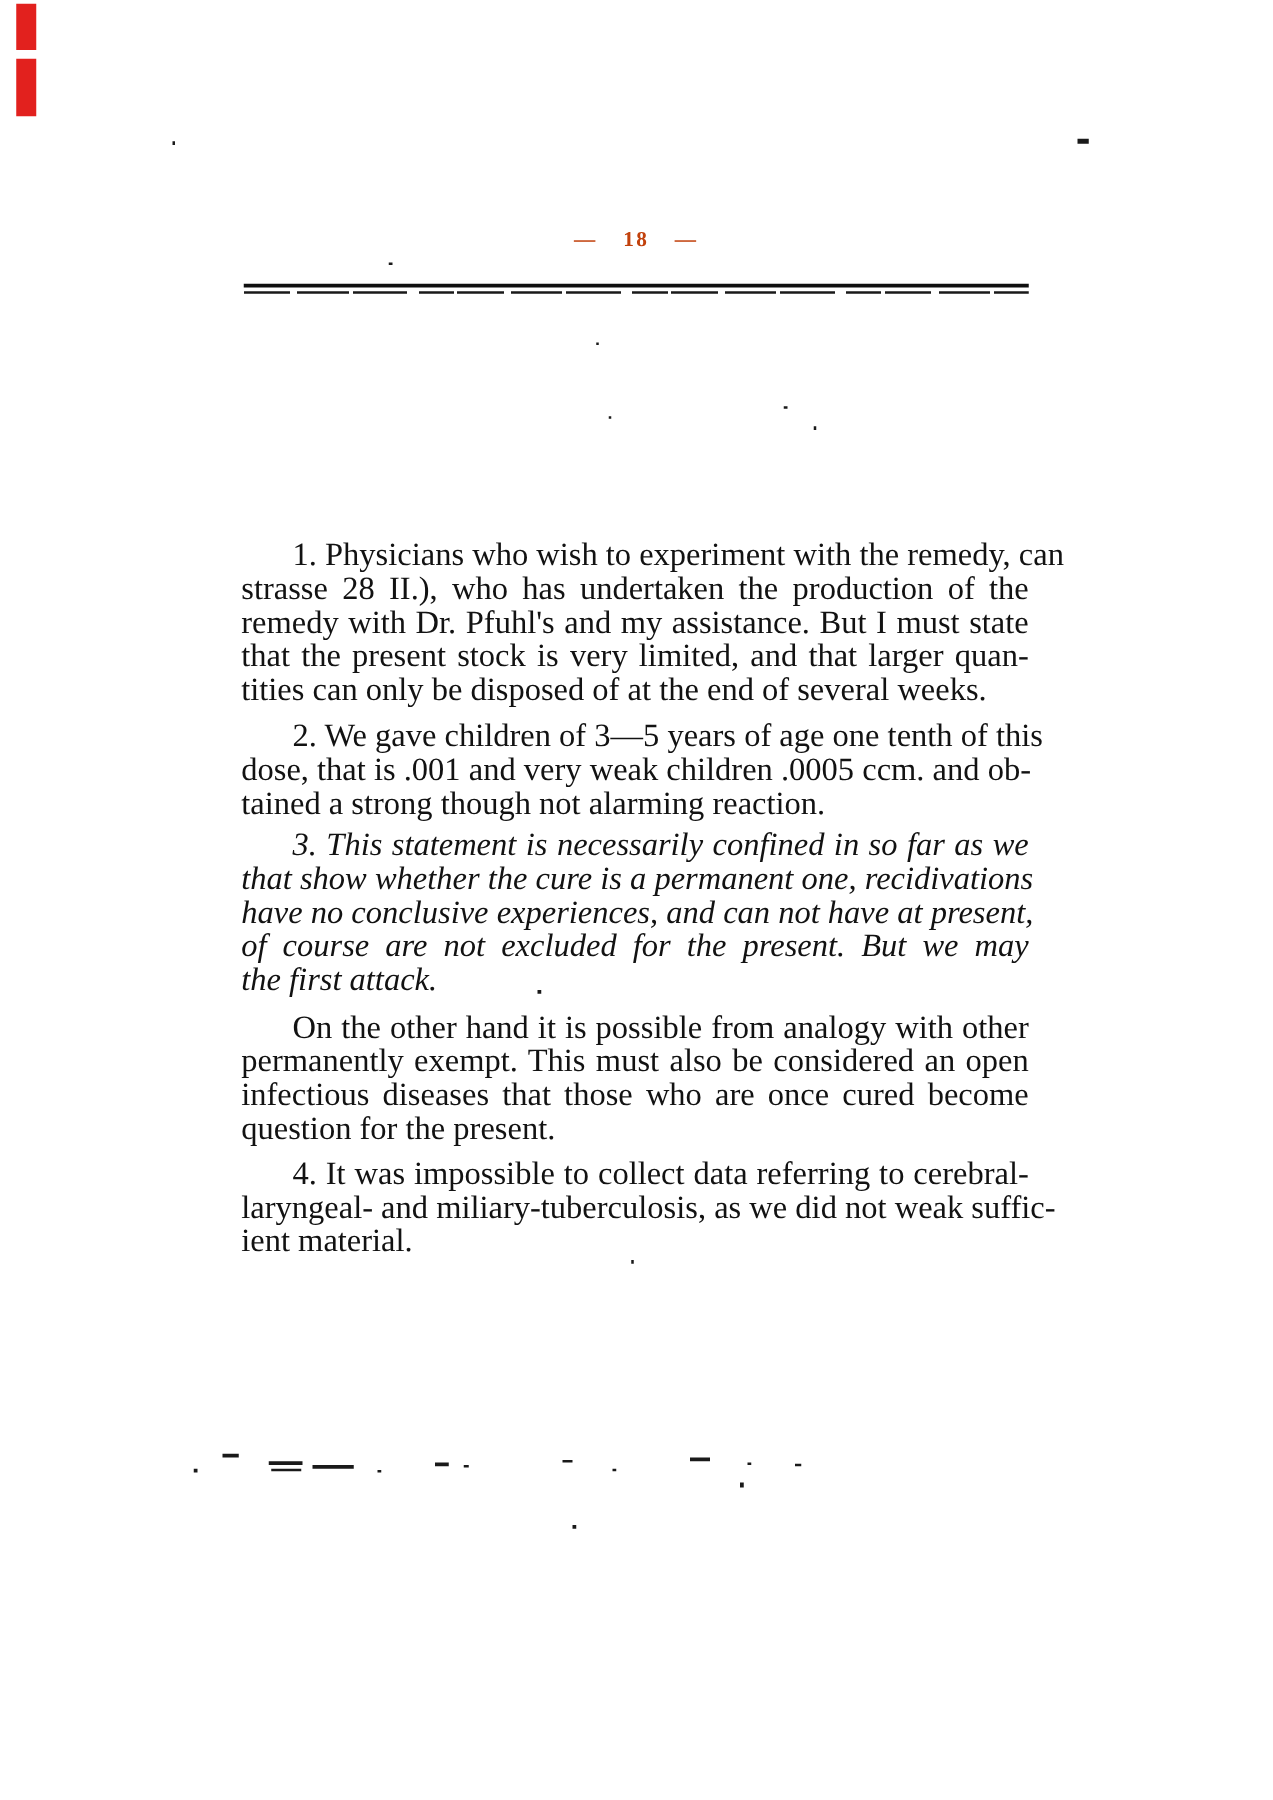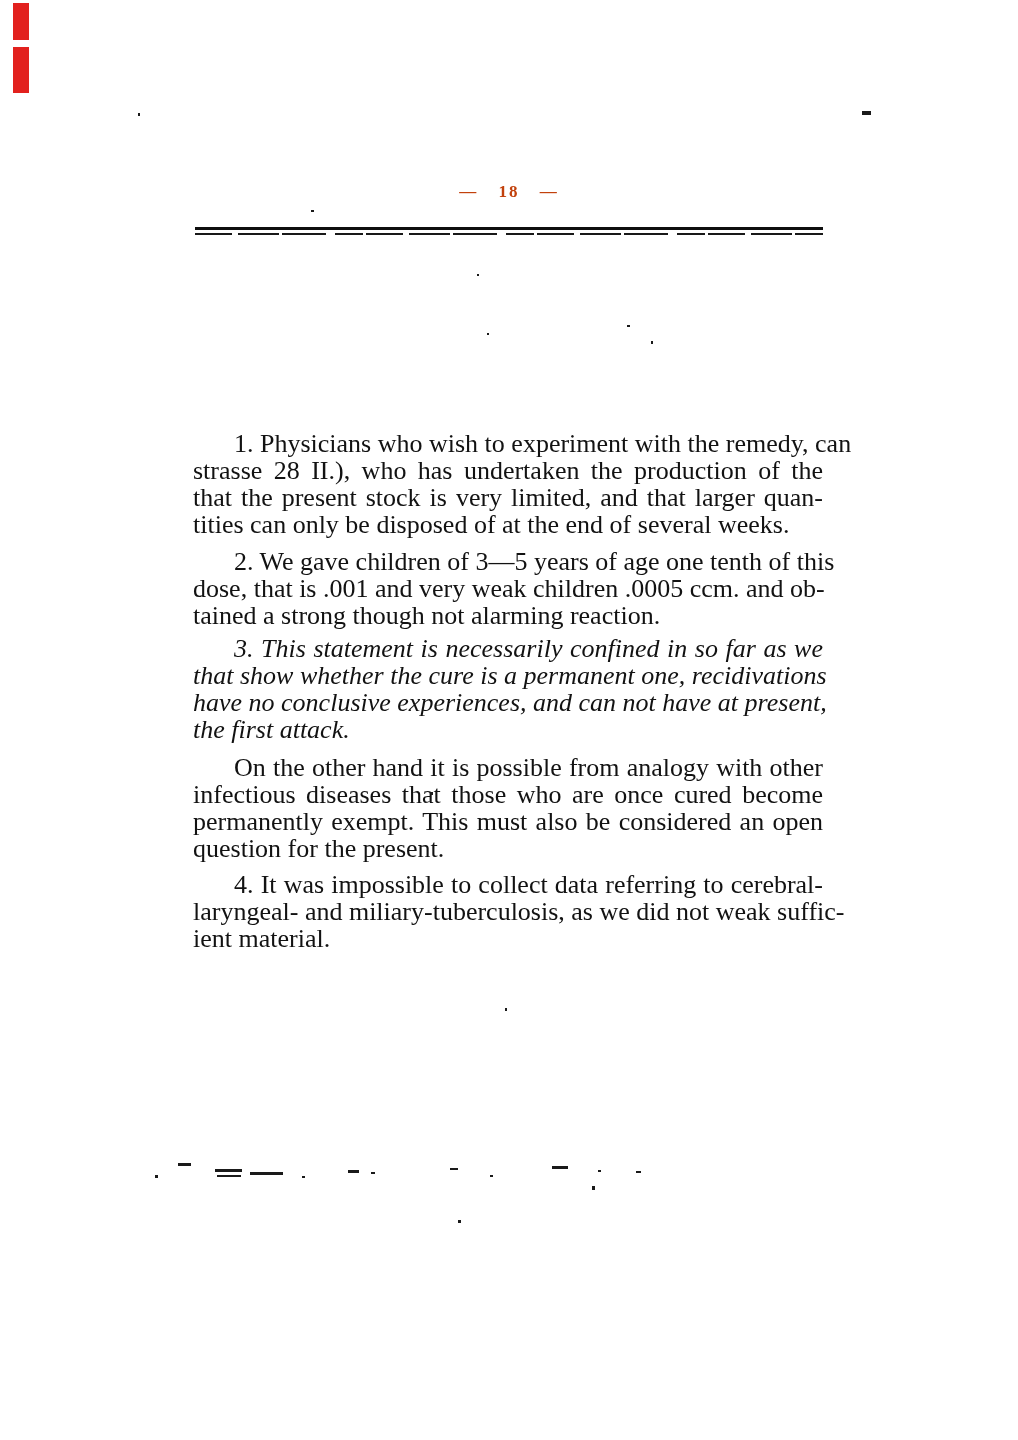--- a/index.html
+++ b/index.html
@@ -52,38 +52,40 @@
 
   <div class="folio">— 18 —</div>
 
   <div class="rule-top"></div>
   <div class="rule-bottom"></div>
 
   <div class="body-block">
       <div class="para">
         <div class="line first">1. Physicians who wish to experiment with the remedy, can</div>
         <div class="line">strasse 28 II.), who has undertaken the production of the</div>
+        <div class="line">remedy with Dr. Pfuhl's and my assistance.  But I must state</div>
         <div class="line">that the present stock is very limited, and that larger quan-</div>
         <div class="line last">tities can only be disposed of at the end of several weeks.</div>
       </div>
       <div class="para">
         <div class="line first">2. We gave children of 3—5 years of age one tenth of this</div>
         <div class="line">dose, that is .001 and very weak children .0005 ccm. and ob-</div>
         <div class="line last">tained a strong though not alarming reaction.</div>
       </div>
       <div class="para">
         <div class="line first">3. This statement is necessarily confined in so far as we</div>
         <div class="line">that show whether the cure is a permanent one, recidivations</div>
         <div class="line">have no conclusive experiences, and can not have at present,</div>
+        <div class="line">of course are not excluded for the present.  But we may</div>
         <div class="line last">the first attack.</div>
       </div>
       <div class="para">
         <div class="line first">On the other hand it is possible from analogy with other</div>
+        <div class="line">permanently exempt.  This must also be considered an open</div>
         <div class="line">infectious diseases that those who are once cured become</div>
-        <div class="line">permanently exempt.  This must also be considered an open</div>
         <div class="line last">question for the present.</div>
       </div>
       <div class="para">
         <div class="line first">4. It was impossible to collect data referring to cerebral-</div>
         <div class="line">laryngeal- and miliary-tuberculosis, as we did not weak suffic-</div>
         <div class="line last">ient material.</div>
       </div>
     </div>
 
   <div class="speck" style="left:138px;top:113px;width:2px;height:3px;"></div>

